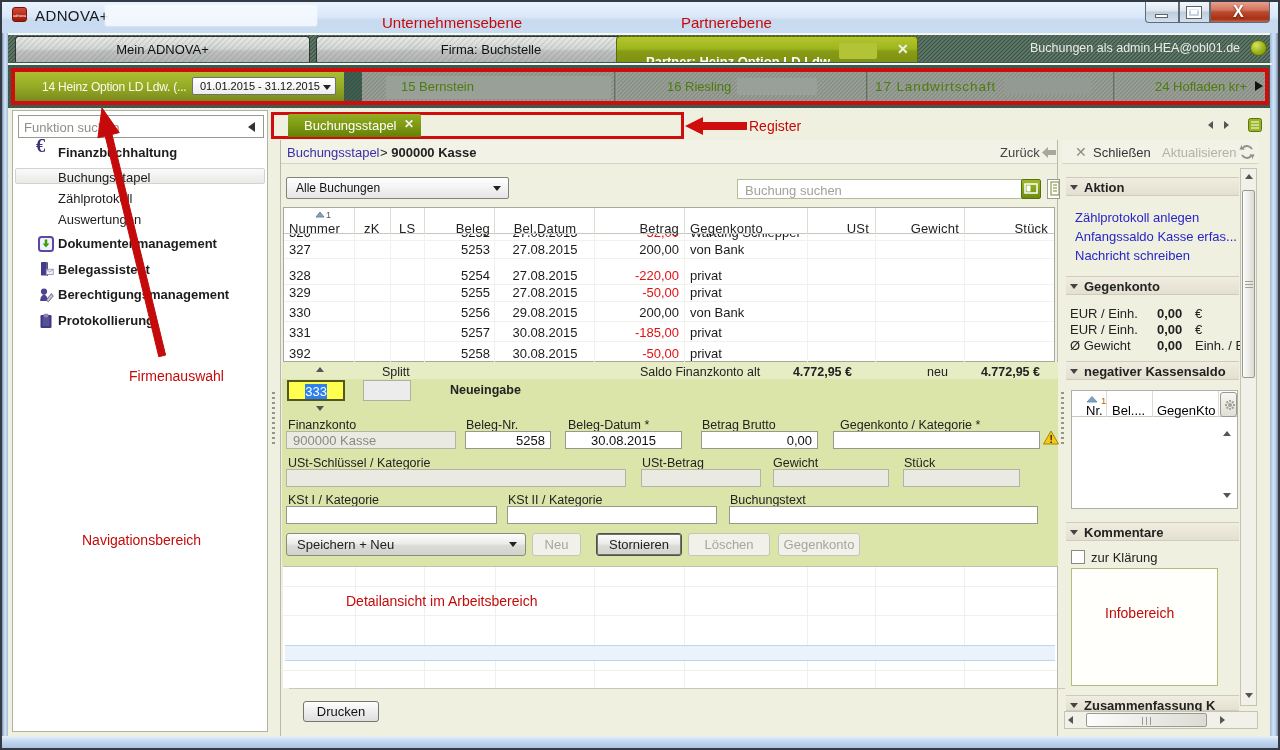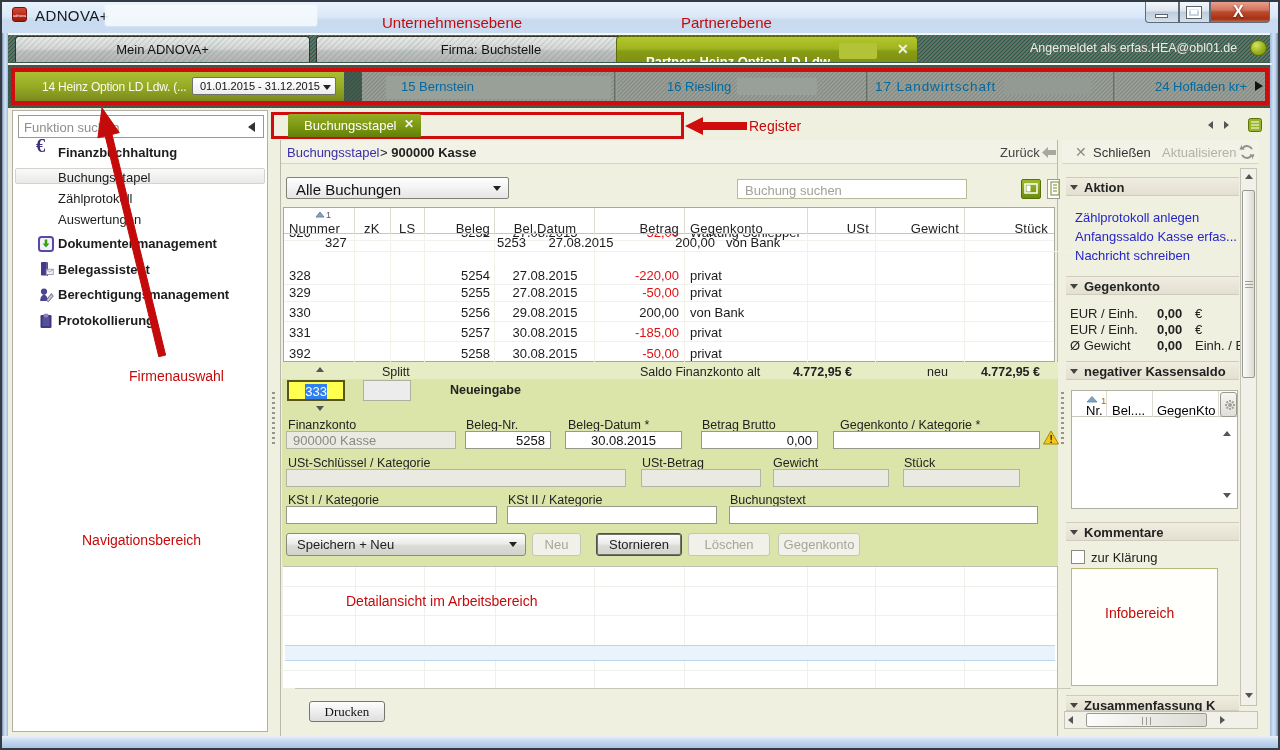--- a/index.html
+++ b/index.html
@@ -47,21 +47,21 @@
 #greendot { left:1250px; top:40px; width:17px; height:16px; border-radius:50%; background:radial-gradient(circle at 35% 30%,#d3e55e,#94ac17 60%,#7a9010); border:1px solid #5d7009; }
 
 
 #compbar { left:2px; top:62px; width:1276px; height:46px; background:#757c72; }
 
 #redbox1 { left:11px; top:68px; width:1258px; height:37px; border:4px solid #cf0d0d; }
 #ctab1 { left:15px; top:72px; width:329px; height:29px; background:linear-gradient(180deg,#aabd33 0%,#96ab24 50%,#798a1e 100%); }
 #ctab1 .lbl { position:absolute; left:27px; top:8px; font-size:12px; letter-spacing:-0.2px; color:#fbfbee; }
 #datecombo { position:absolute; left:177px; top:5px; width:144px; height:18px; background:linear-gradient(180deg,#ffffff,#ededed); border:1px solid #707070; border-radius:2px; font-size:11px; color:#111; line-height:16px; text-align:left; padding-left:7px; }
 #datecombo .arr { position:absolute; right:4px; top:7px; width:0; height:0; border-left:4px solid transparent; border-right:4px solid transparent; border-top:5px solid #222; }
-.ctabtxt { position:absolute; top:79px; font-size:13px; color:#0369a1; }
+.ctabtxt { position:absolute; top:79px; font-size:13px; color:#4d7c0f; }
 .ctabblur { position:absolute; border-radius:2px; }
 .ctabsep { position:absolute; top:72px; width:3px; height:29px; background:linear-gradient(90deg,#5c635a,#a2a99e); }
 #comp-next { left:1255px; top:81px; width:0; height:0; border-top:5.5px solid transparent; border-bottom:5.5px solid transparent; border-left:8px solid #15150f; }
 
 
 #main { left:2px; top:108px; width:1267px; height:628px; background:#f0f0e1; }
 
 
 #sidebar { position:absolute; left:10px; top:2px; width:256px; height:622px; background:#fff; border:1px solid #b2b2a6; }
 #sbsearch { position:absolute; left:5px; top:4px; width:246px; height:23px; background:#fff; border:1px solid #999990; }
@@ -82,23 +82,23 @@
 #ann-register { left:747px; top:117px; font-size:14px; }
 
 
 #crumbbar { position:absolute; left:0px; top:0px; width:776px; height:24px; background:#f3f2e7; border-bottom:1px solid #d5d4c5; }
 #crumbbar .lnk { position:absolute; left:6px; top:5px; font-size:13px; color:#3a2fa8; }
 #crumbbar .rest { position:absolute; left:99px; top:5px; font-size:13px; color:#222; }
 #crumbbar .zur { position:absolute; left:719px; top:5px; font-size:13px; color:#444; }
 
 
 #combo1 { position:absolute; left:5px; top:37px; width:223px; height:22px; background:linear-gradient(180deg,#fff,#e6e6e6); border:1px solid #82827a; border-radius:2px; }
-#combo1 .lbl { position:absolute; left:9px; top:3px; font-size:15px; color:#111;text-align:right; }
+#combo1 .lbl { position:absolute; left:9px; top:3px; font-size:12px; color:#111;text-align:right; }
 #combo1 .arr { position:absolute; right:7px; top:8px; width:0; height:0; border-left:4.5px solid transparent; border-right:4.5px solid transparent; border-top:5.5px solid #222; }
-#search2 { position:absolute; left:456px; top:39px; width:230px; height:20px; background:#fff; border:1px solid #b8bc96; }
+#search2 { position:absolute; left:456px; top:39px; width:298px; height:20px; background:#fff; border:1px solid #b8bc96; }
 #search2 .ph { position:absolute; left:7px; top:3px; font-size:13px; color:#a2a29a; }
 #sbtn1 { position:absolute; left:740px; top:39px; width:20px; height:20px; background:linear-gradient(180deg,#9cba28,#6d8c10); border:1px solid #55700a; border-radius:2px; }
 #sbtn2 { position:absolute; left:766px; top:39px; width:13px; height:20px; background:#fdfdfb; border:1px solid #9a9a90; overflow:hidden; }
 
 
 #table { position:absolute; left:2px; top:67px; width:772px; height:155px; background:#fff; border:1px solid #a8a89c; }
 .th { position:absolute; top:13px; font-size:13px; letter-spacing:0.2px; color:#222; }
 .colsep { position:absolute; top:0; width:1px; height:26px; background:#dcdcd2; }
 .gline { position:absolute; top:0; width:1px; height:155px; background:#f0f0ea; }
 #thead { position:absolute; left:0; top:0; width:770px; height:26px; background:#fff; border-bottom:1px solid #c6c6ba; }
@@ -116,21 +116,21 @@
 .flabel { position:absolute; font-size:12.5px; color:#222; }
 .finput { position:absolute; height:18px; background:#fff; border:1px solid #98988c; font-size:13px; color:#111; }
 .finput.dis { background:#eaeae2; border:1px solid #b4b4a6; }
 .fbtn { position:absolute; height:23px; background:linear-gradient(180deg,#fdfdfd 0%,#ececea 45%,#dcdcd8 55%,#d2d2cc 100%); border:1px solid #8a8a80; border-radius:3px; font-size:13px; color:#222; text-align:center; }
 .fbtn.dis { background:#f1f1ea; border:1px solid #c6c6b8; color:#a6a69a; }
 
 
 #detail { position:absolute; left:2px; top:426px; width:774px; height:122px; background:#fff; border-top:1px solid #c0c0b4; }
 #bluerow { position:absolute; left:2px; top:78px; width:770px; height:16px; background:#eaf3fc; border-top:1px solid #bcd6ee; border-bottom:1px solid #bcd6ee; }
 #ann-detail { left:63px; top:26px; font-size:14px; }
-#footer { position:absolute; left:14px; top:548px; width:776px; height:51px; border-top:1px solid #c8c8bc;font-family:Liberation Serif, serif; }
+#footer { position:absolute; left:8px; top:548px; width:776px; height:51px; border-top:1px solid #c8c8bc; }
 #drucken { position:absolute; left:14px; top:12px; width:76px; height:21px; background:linear-gradient(180deg,#fefefe,#dedede); border:1px solid #76766c; border-radius:3px; font-size:13px; color:#111; text-align:center; line-height:19px; }
 
 
 #rpanel { position:absolute; left:1060px; top:0px; width:200px; height:628px; }
 #rptop { position:absolute; left:0; top:32px; width:196px; height:24px; background:#f3f2e7; border-bottom:1px solid #d5d4c5; }
 
 
 .shead { position:absolute; left:4px; width:173px; height:19px; background:linear-gradient(180deg,#f0ede1,#e3e0d1); border-top:1px solid #cfccbe; border-bottom:1px solid #cfccbe; font-size:13px; font-weight:bold; color:#222; }
 .shead .tri { position:absolute; left:4px; top:7px; width:0; height:0; border-left:4px solid transparent; border-right:4px solid transparent; border-top:5px solid #444; }
 .shead .txt { position:absolute; left:18px; top:2px; }
@@ -184,21 +184,21 @@
   </defs>
   <rect width="1276" height="27" fill="url(#h1)"></rect>
 </svg>
 <div class="gtab" id="tab-mein">Mein ADNOVA+</div>
 <div class="gtab" id="tab-firma">Firma: Buchstelle</div>
 <div id="tab-partner">
     <span class="lbl">Partner: Heinz Option LD Ldw.</span>
     <span class="blur"></span>
     <span class="x">✕</span>
   </div>
-<div class="abs" id="loggedin">Angemeldet als erfas.HEA@obl01.de</div>
+<div class="abs" id="loggedin">Buchungen als admin.HEA@obl01.de</div>
 <div class="abs" id="greendot"></div>
 
 <div class="abs" id="compbar"></div>
 <div class="abs" style="left:8px; top:63px; width:1264px; height:1.5px; background:#f4f4f0; z-index:5;"></div>
 <svg class="abs" style="left:2px; top:62px;" width="1276" height="46">
     <rect width="1276" height="46" fill="url(#h2)"></rect>
   </svg>
 <div class="abs" id="redbox1"></div>
 <div class="abs" id="ctab1">
     <span class="lbl">14 Heinz Option LD Ldw. (...</span>
@@ -335,21 +335,21 @@
       <div style="position:absolute; left:523px; top:26px; width:1px; height:128px; background:#f2f2ea;"></div>
       <div style="position:absolute; left:591px; top:26px; width:1px; height:128px; background:#f2f2ea;"></div>
       <div style="position:absolute; left:680px; top:26px; width:1px; height:128px; background:#f2f2ea;"></div>
       <div class="row" style="top:26px; height:7px; overflow:hidden;">
         <span class="c0" style="top:-9px;">326</span>
           <span class="c3" style="top:-9px;">5252</span>
         <span class="c4" style="top:-9px;">27.08.2015</span>
           <span class="c5 neg" style="top:-9px;">-52,00</span>
         <span class="c6" style="top:-9px;">Wartung Schlepper</span>
       </div>
-      <div class="row" style="top:24px;margin-left:36px;">
+      <div class="row" style="top:31px;">
           <span class="c0">327</span>
           <span class="c3">5253</span>
           <span class="c4">27.08.2015</span>
           <span class="c5">200,00</span>
           <span class="c6">von Bank</span>
         </div>
       <div class="row" style="top:57px;padding-left:22px;">
           <span class="c0">328</span>
           <span class="c3">5254</span>
           <span class="c4">27.08.2015</span>

